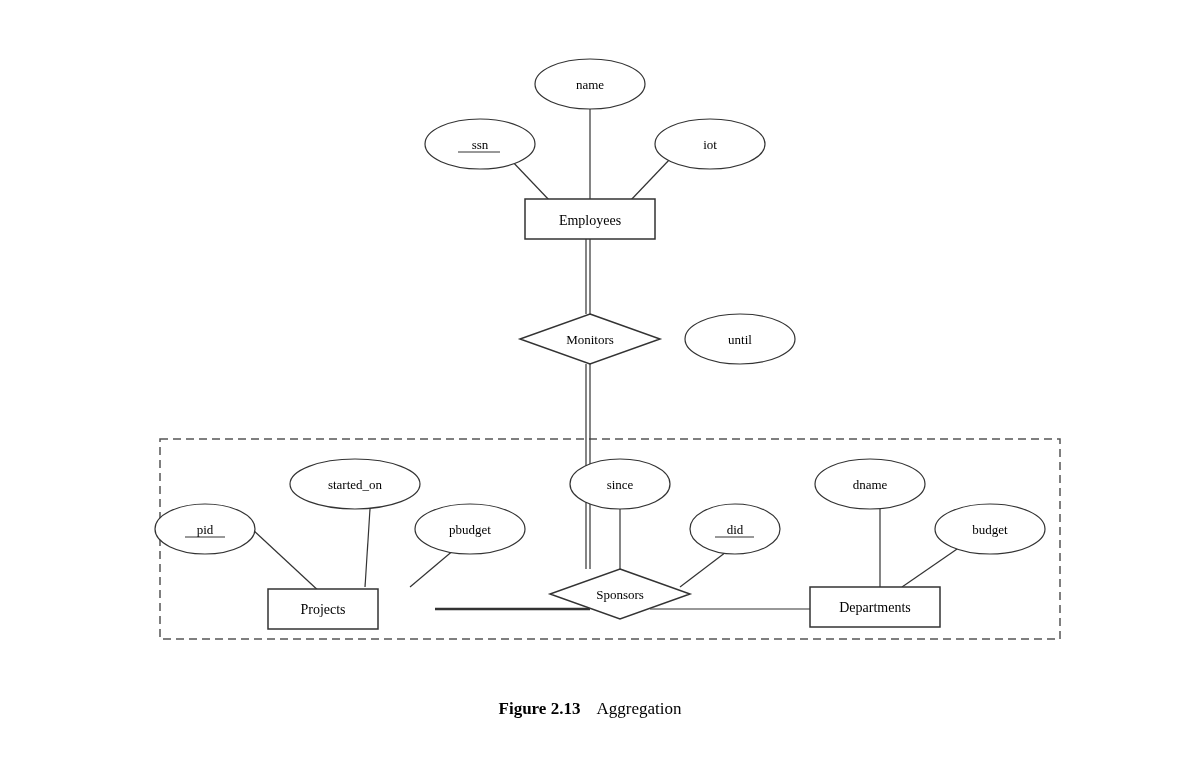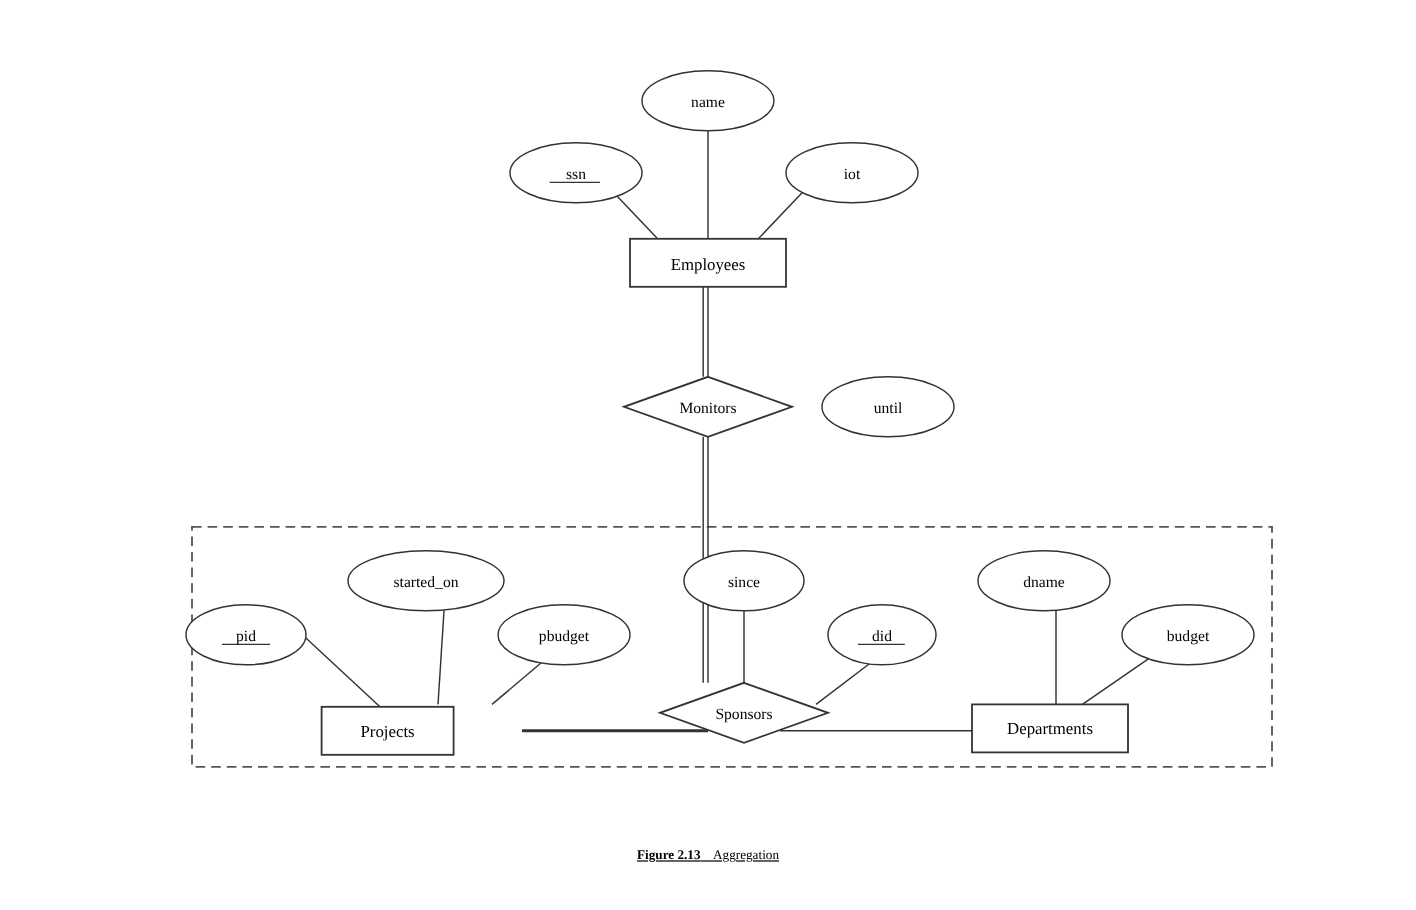--- a/index.html
+++ b/index.html
@@ -23,23 +23,22 @@
       width: 100%;
       height: 100%;
       overflow: visible;
     }
     .caption {
       position: absolute;
       bottom: 10px;
       left: 50%;
       transform: translateX(-50%);
       text-align: center;
-      font-size: 11px;
+      font-size: 17px;
       white-space: nowrap;
-      text-decoration: underline;
     }
     .caption-bold {
       font-weight: bold;
     }
   </style>
 </head>
 <body>
 
 <div class="diagram-container">
   <svg viewBox="0 0 1000 700" xmlns="http://www.w3.org/2000/svg">

